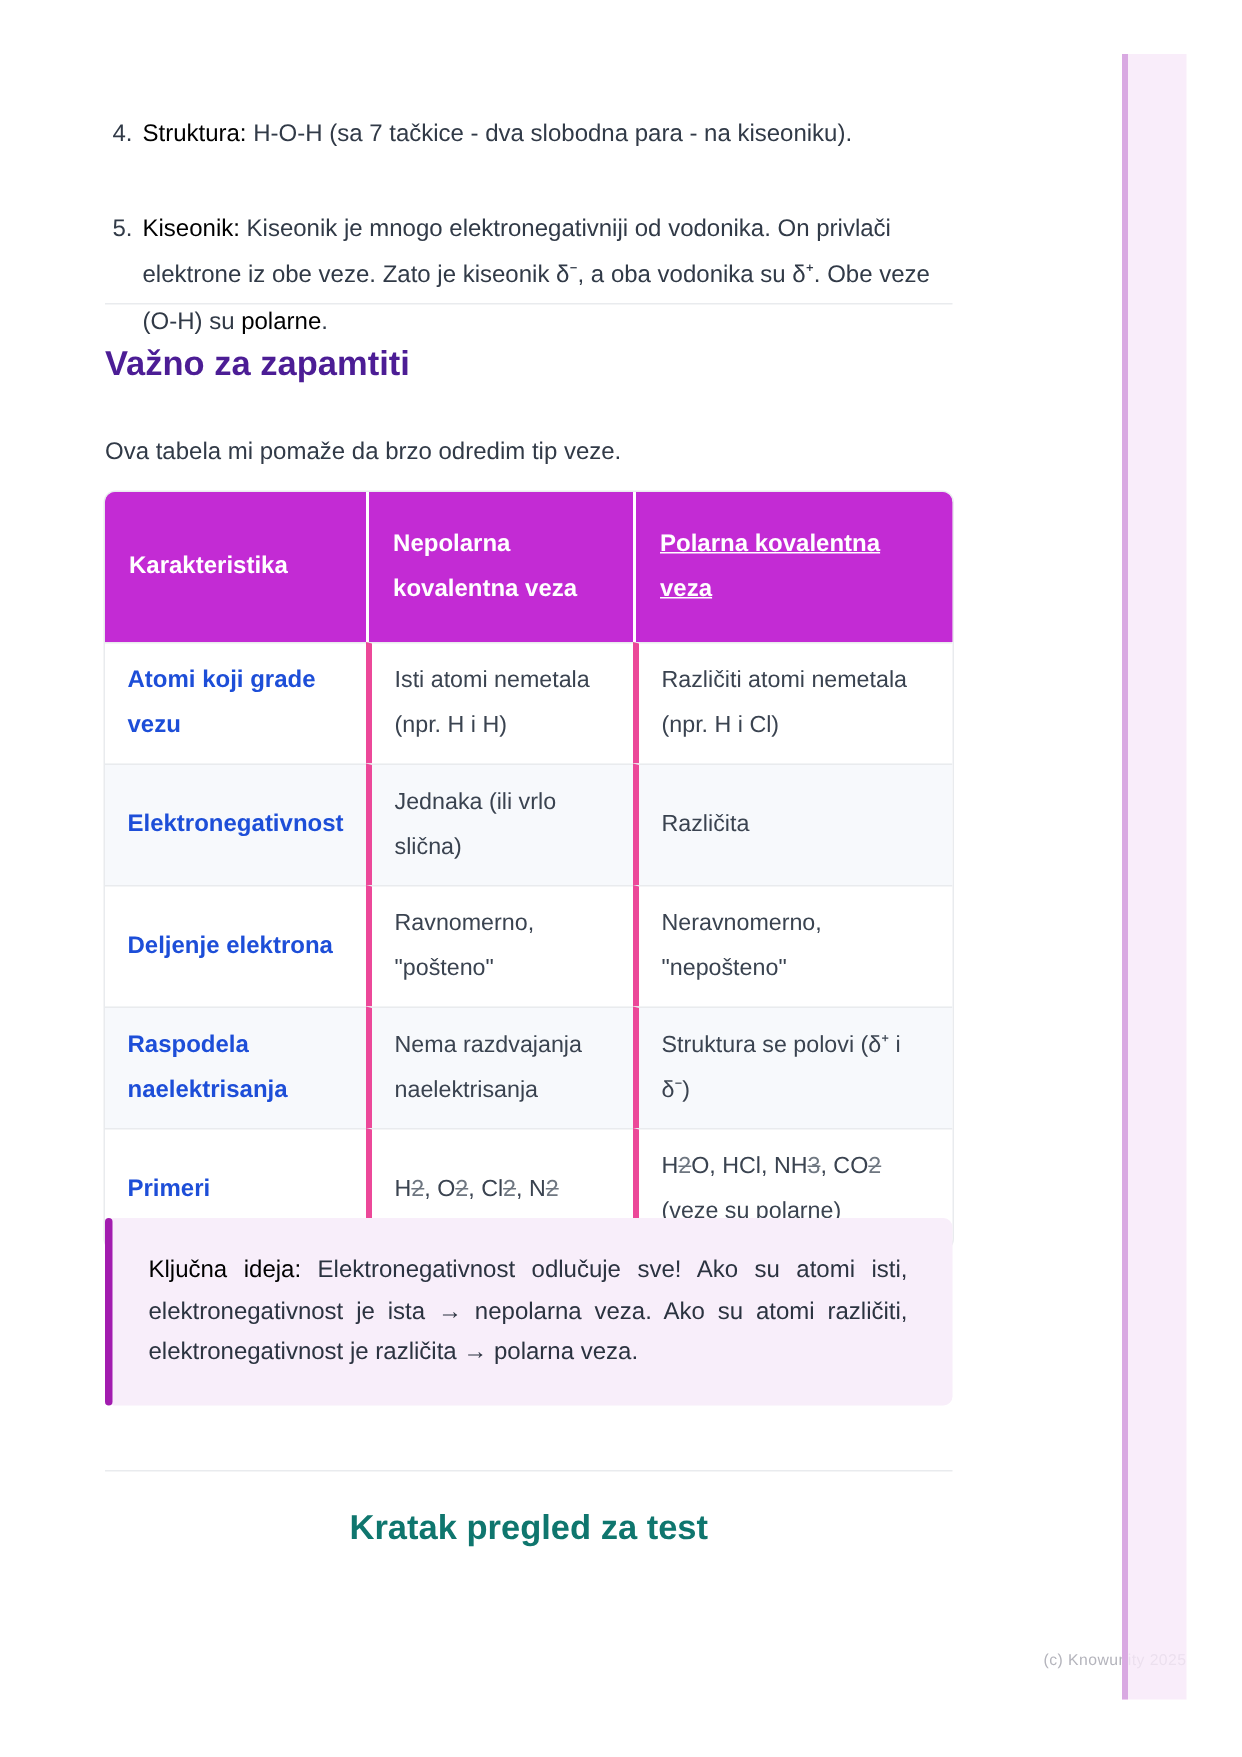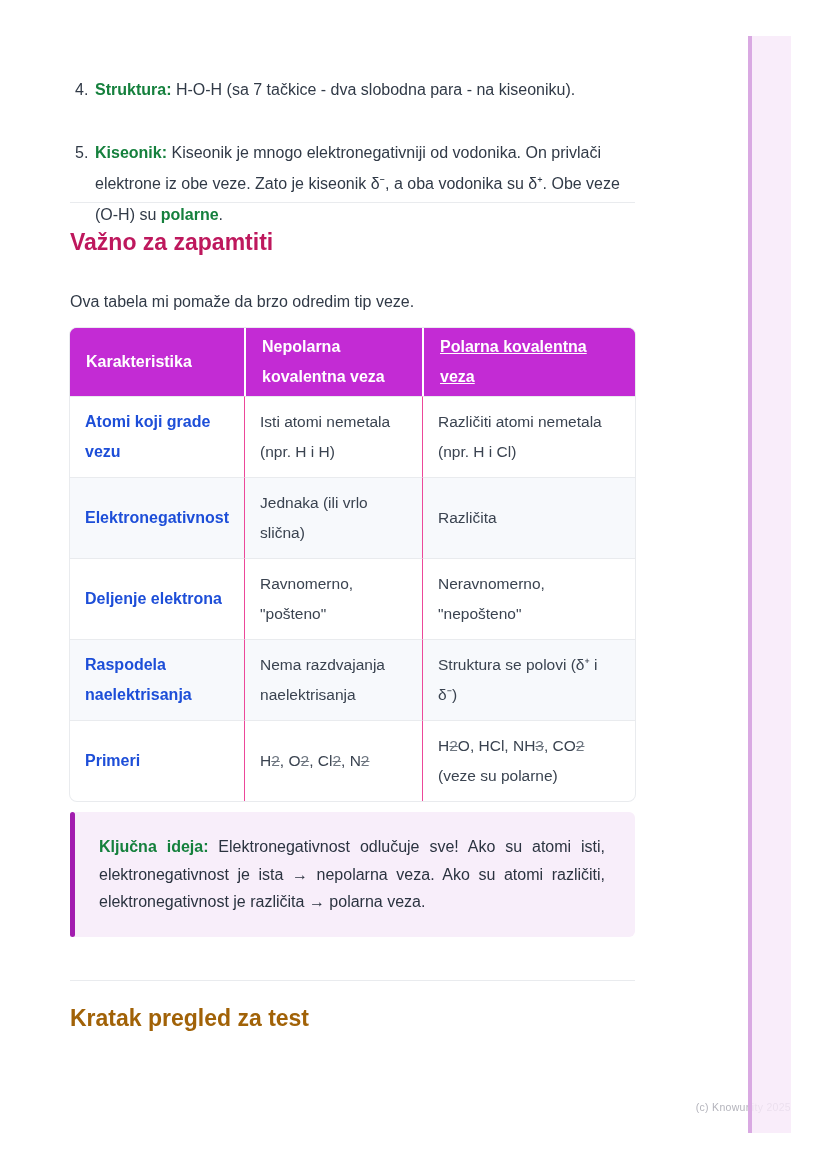--- a/index.html
+++ b/index.html
@@ -7,35 +7,35 @@
               font-family:"Liberation Sans", sans-serif; color:#2f3744; }
   .page { position:relative; width:828px; height:1171px; background:#fff; }
   .content { position:absolute; left:70px; top:0; width:565px; }
   .abs { position:absolute; left:0; width:565px; }
 
   
   .body-text { font-size:16px; line-height:31px; color:#313a47; }
   .cont-line { padding-left:25px; }
   .li { position:relative; padding-left:25px; }
   .li .num { position:absolute; left:5px; top:0; }
-  b, .b { font-weight:bold; color:#15803d; }
+  b, .b { font-weight:normal; color:#000000; }
 
   .divider { border:none; border-top:1.5px solid #e9ebee; height:0; }
 
   h2.sect { font-size:23px; font-weight:bold; letter-spacing:0; }
 
   
   .tbl { width:565px; border-collapse:separate; border-spacing:0; font-size:15.5px;
          line-height:30px; color:#3a4350; }
   .tbl-wrap { border-radius:7px; overflow:hidden; box-shadow:0 0 0 1px #e9ebee; }
   .tbl th { color:#ffffff; font-weight:600; text-align:left; vertical-align:middle;
-            padding:4px 16px; font-size:16px; }
+            padding:20px 16px; font-size:16px; }
   .tbl th + th { border-left:2px solid #ffffff; }
   .tbl td { padding:10px 15px; vertical-align:middle; border-top:1px solid #e9ebee; }
-  .tbl td + td { border-left:1px solid #ec4899; }
+  .tbl td + td { border-left:4px solid #ec4899; }
   .tbl td.lbl { font-weight:bold; color:#1d4ed8; font-size:16px; }
   .tbl tr.alt td { background:#f7f9fc; }
   .col1 { width:174px; } .col2 { width:178px; } .col3 { width:213px; }
   s.strk { text-decoration:line-through; color:#6e7680; }
 
   
   .callout { border-radius:6px; padding:21px 30px 21px 29px; font-size:16px;
              line-height:27.5px; text-align:justify; color:#2b3340; }
   .callout-bar { position:absolute; left:0; top:0; bottom:0; width:5px; border-radius:6px; }
 
@@ -62,21 +62,21 @@
       <span class="b">Struktura:</span><span> H-O-H (sa 7 tačkice - dva slobodna para - na kiseoniku).</span>
     </div>
 
     <div class="abs body-text li" style="top:106px;">
       <span class="num">5.</span>
       <span class="b">Kiseonik:</span><span> Kiseonik je mnogo elektronegativniji od vodonika. On privlači elektrone iz obe veze. Zato je kiseonik δ⁻, a oba vodonika su δ⁺. Obe veze (O-H) su </span><span class="b">polarne</span><span>.</span>
     </div>
 
     <hr class="abs divider" style="top:202px;">
 
-    <h2 class="abs sect" style="top:229px; color:#be185d;">Važno za zapamtiti</h2>
+    <h2 class="abs sect" style="top:229px; color:#4c1d95;">Važno za zapamtiti</h2>
 
     <div class="abs body-text" style="top:286px;">Ova tabela mi pomaže da brzo odredim tip veze.</div>
 
     <div class="abs tbl-wrap" style="top:328px;">
       <table class="tbl">
         <colgroup>
             <col class="col1">
             <col class="col2">
             <col class="col3">
           </colgroup>
@@ -119,16 +119,16 @@
 
     <div class="abs" style="top:812px; position:absolute;">
       <div class="callout" style="background:#f8eefa; position:relative;">
         <div class="callout-bar" style="background:#a21caf;"></div>
         <span class="b">Ključna ideja:</span><span> Elektronegativnost odlučuje sve! Ako su atomi isti, elektronegativnost je ista → nepolarna veza. Ako su atomi različiti, elektronegativnost je različita → polarna veza.</span>
       </div>
     </div>
 
     <hr class="abs divider" style="top:980px;">
 
-    <h2 class="abs sect" style="top:1005px; color:#a16207;">Kratak pregled za test</h2>
+    <h2 class="abs sect" style="top:1005px; color:#0f766e;text-align:center;">Kratak pregled za test</h2>
 
   </div>
 </div>
 
 </body></html>

